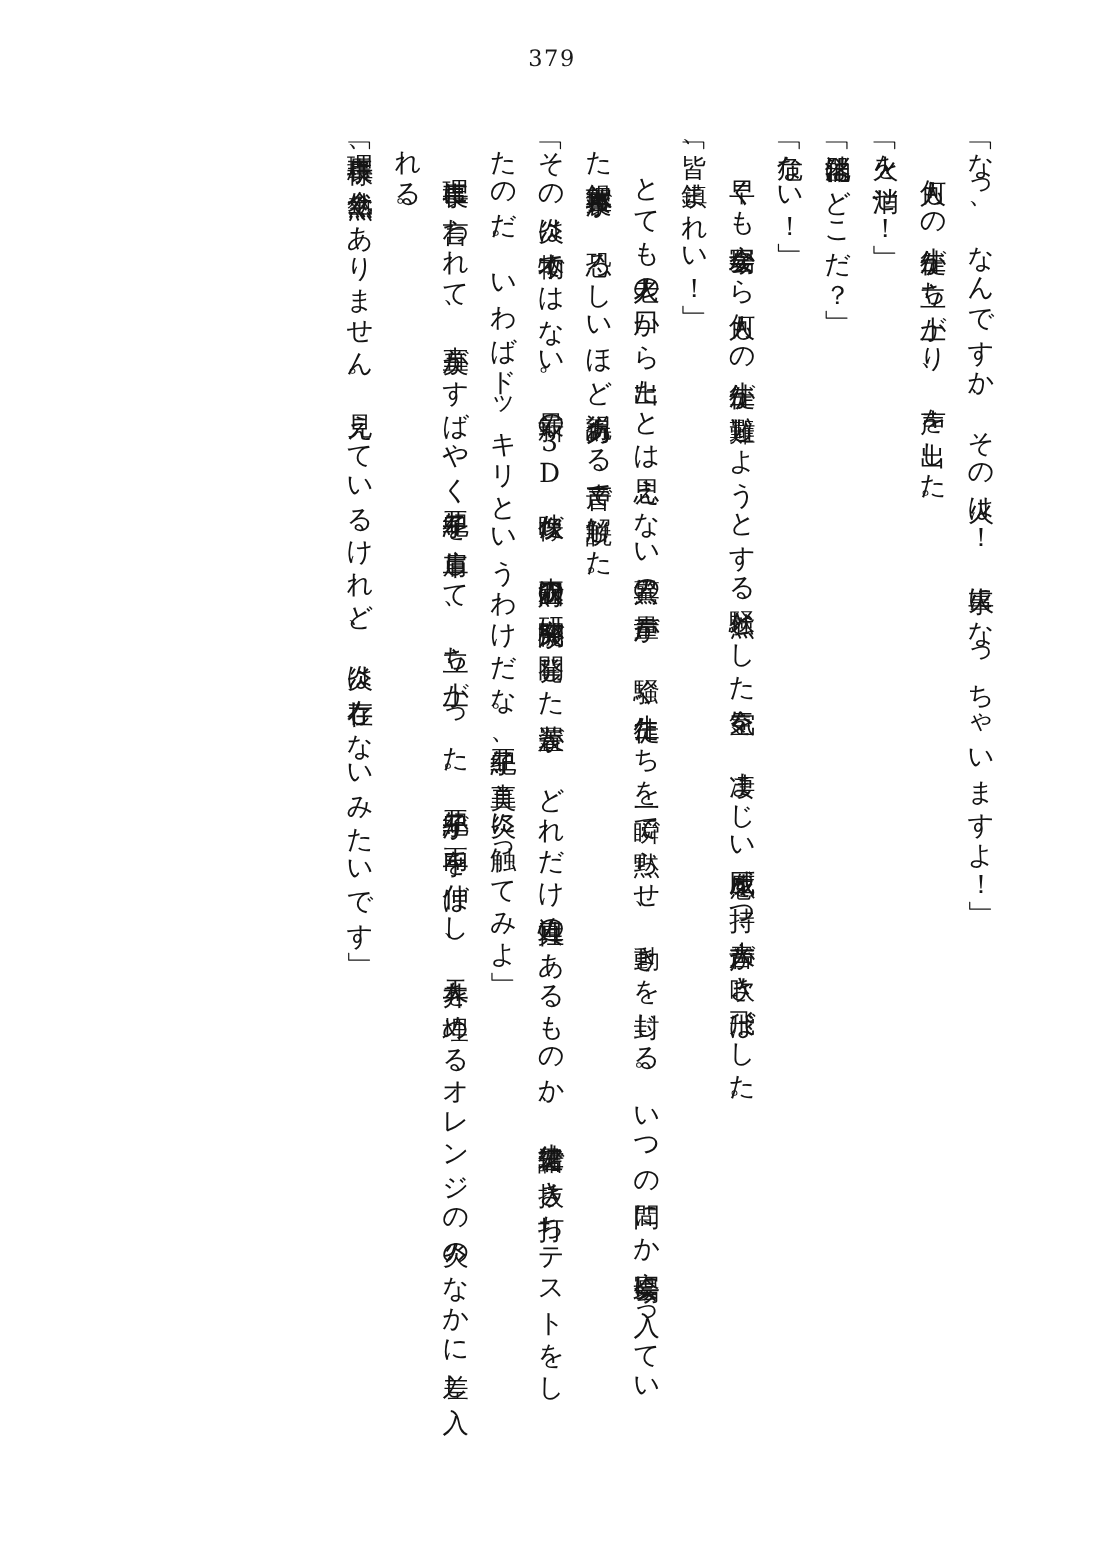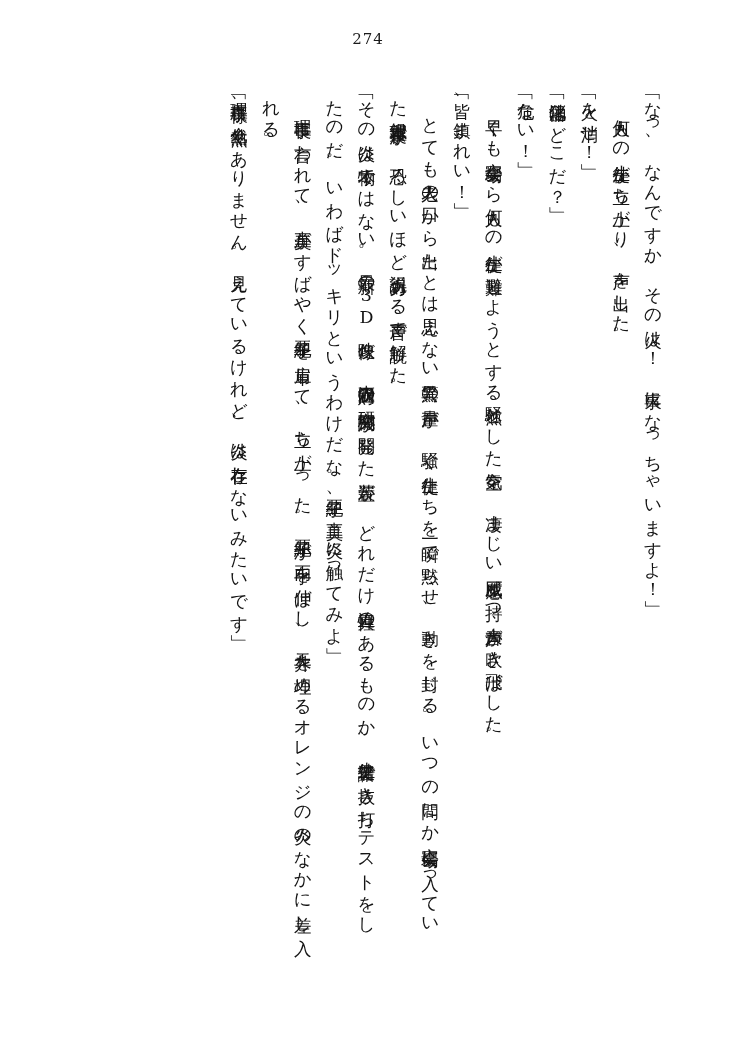--- a/index.html
+++ b/index.html
@@ -50,21 +50,21 @@
   }
   .para.indent {
     text-indent: 17.5px;
   }
 </style>
 </head>
 <body>
 
 <div class="page">
 
-  <div class="page-number">274</div>
+  <div class="page-number">379</div>
 
   <div class="body-text">
     <p class="para">「なっ、なんですか、その火は！　火事になっちゃいますよ！」</p>
     <p class="para indent">何人もの生徒が立ち上がり、声を出した。</p>
     <p class="para">「火を消せ！」</p>
     <p class="para">「消化器はどこだ？」</p>
     <p class="para">「危ない！」</p>
     <p class="para indent">早くも宴会場から何人もの生徒が避難しようとする騒然とした空気を、凄まじい威圧感を持つ大音声が吹き飛ばした。</p>
     <p class="para">「皆、鎮まれい！」</p>
     <p class="para indent">とても老人の口から出たとは思えない驚異の声量が、騒ぐ生徒たちを一瞬で黙らせ、動きを封じる。いつの間にか宴会場に入っていた銀賀理事長が、恐ろしいほど説得力ある声音で解説した。</p>

